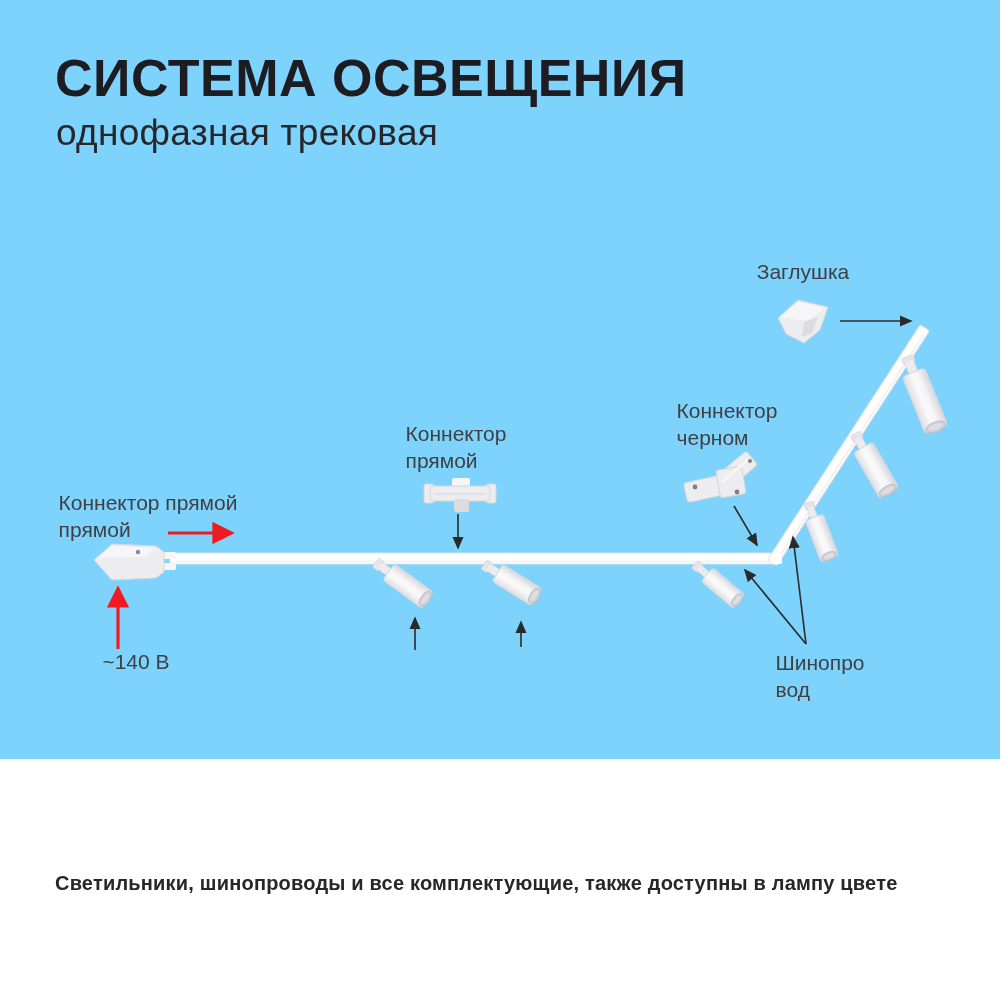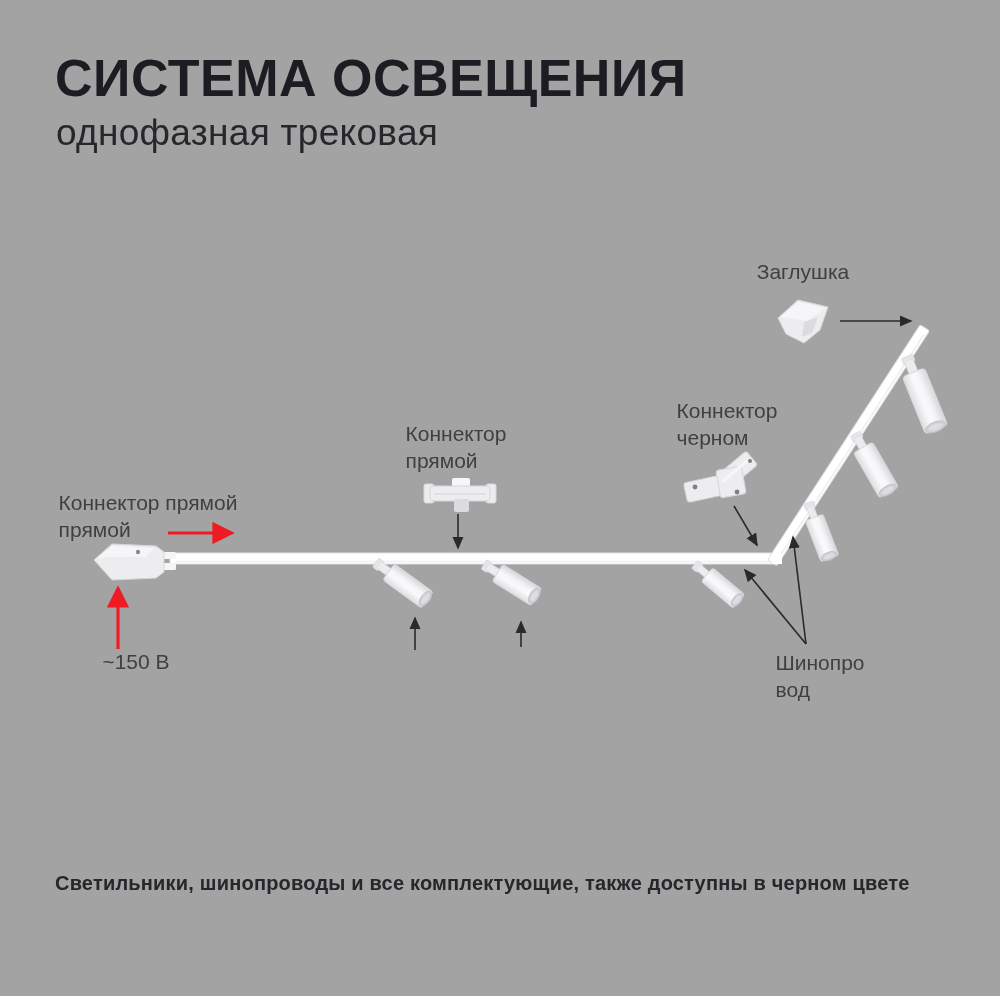--- a/index.html
+++ b/index.html
@@ -1,18 +1,18 @@
 <!DOCTYPE html>
 <html><head>
 <meta charset="utf-8">
 <style>
   html,body{margin:0;padding:0;background:#ffffff;}
   body{width:1000px;height:1000px;overflow:hidden;font-family:"Liberation Sans",sans-serif;
        --accent-red:#ee1b22;--arrow-dark:#2a2a2a;--text-primary:#1c1c22;--text-label:#3f3f44;}
-  .page{position:relative;width:1000px;height:996px;background:#a3a3a3;}
+  .page{position:relative;width:1000px;height:759px;background:#7dd3fc;}
   .title{position:absolute;left:55px;top:48px;font-size:52px;font-weight:800;
          letter-spacing:.5px;color:var(--text-primary);}
   .subtitle{position:absolute;left:56px;top:112px;font-size:37px;font-weight:400;
             color:#26262b;letter-spacing:.3px;}
   .diagram-svg{position:absolute;left:0;top:0;width:1000px;height:1000px;}
   .lbl{position:absolute;transform:translateX(-50%);text-align:left;
        font-size:21px;font-weight:500;color:var(--text-label);line-height:27px;}
   .footer-note{position:absolute;left:55px;top:872px;font-size:20px;font-weight:600;
                color:#26262b;letter-spacing:.2px;}
   .track-rect{fill:#ffffff;stroke:#e3e3e7;stroke-width:1;}
@@ -161,24 +161,24 @@
     <div>Коннектор</div>
     <div>черном</div>
   </div>
 
   <div class="lbl" style="left:148px;top:489px;">
     <div>Коннектор прямой</div>
     <div>прямой</div>
   </div>
 
   <div class="lbl" style="left:136px;top:648px;">
-    <div>~150 В</div>
+    <div>~140 В</div>
   </div>
 
 
   <div class="lbl" style="left:820px;top:649px;">
     <div>Шинопро</div>
     <div>вод</div>
   </div>
 
-  <div class="footer-note">Светильники, шинопроводы и все комплектующие, также доступны в черном цвете</div>
+  <div class="footer-note">Светильники, шинопроводы и все комплектующие, также доступны в лампу цвете</div>
 
 </div>
 
 </body></html>

